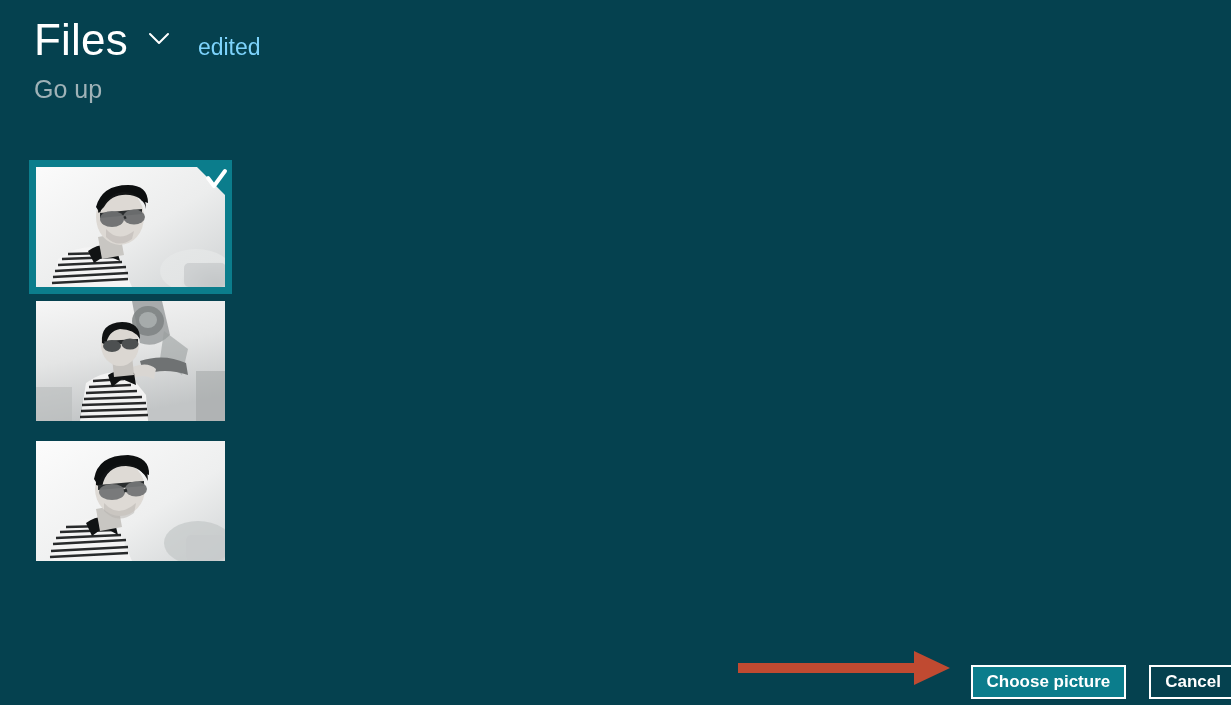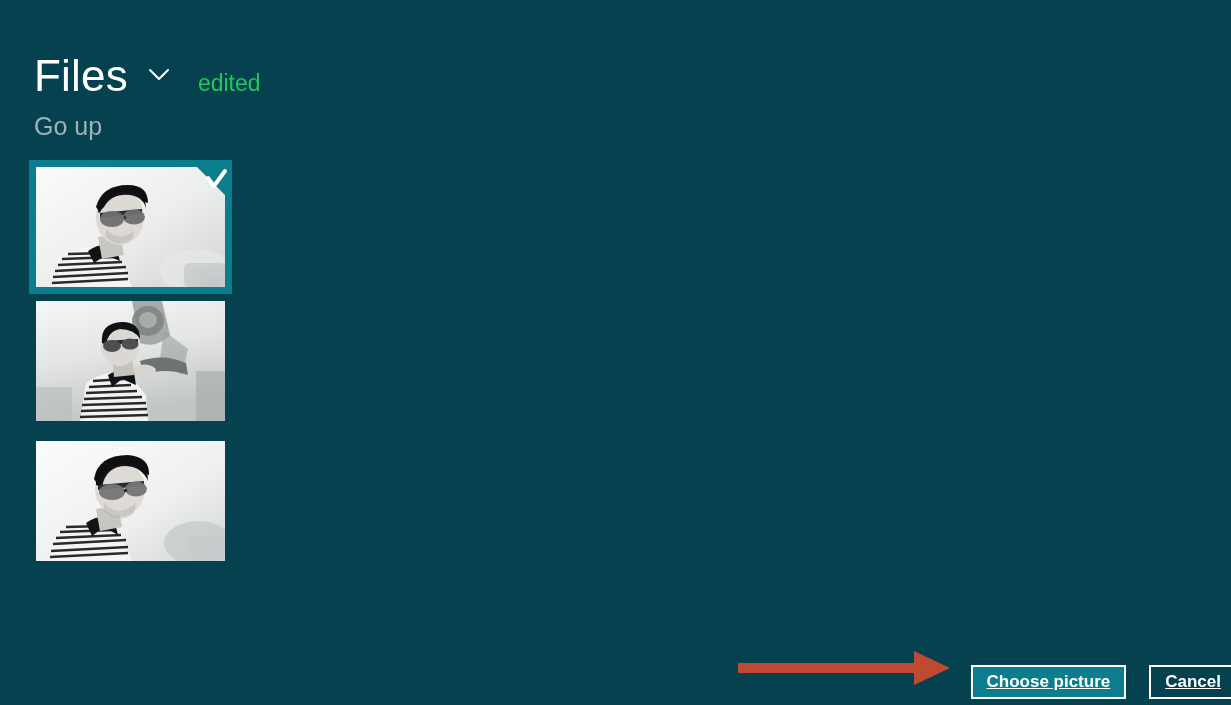--- a/index.html
+++ b/index.html
@@ -24,21 +24,20 @@
     top: 0;
     width: 100%;
     padding: 0;
   }
   .title-row {
     display: flex;
     align-items: baseline;
     padding: 18px 0 0 34px;
     height: 62px;
     box-sizing: border-box;
-    margin-top: 36px;
   }
   .app-title {
     font-size: 44px;
     font-weight: 300;
     color: #ffffff;
     line-height: 1;
     letter-spacing: 0.2px;
   }
   .title-chevron {
     margin-left: 18px;
@@ -48,27 +47,27 @@
     position: relative;
     top: -4px;
     flex: 0 0 auto;
   }
   .title-chevron svg { display: block; }
 
   .breadcrumb-crumb {
     margin-left: 26px;
     font-size: 23px;
     font-weight: 300;
-    color: #22c55e;
+    color: #7dd3fc;
     line-height: 1;
   }
 
   .cmd-row {
     display: flex;
-    align-items: center;
+    align-items: flex-end;
     padding: 16px 0 0 34px;
     height: 40px;
     box-sizing: border-box;
   }
   .cmd-item {
     font-size: 25px;
     font-weight: 300;
     color: #9fb2b7;
     line-height: 1;
     display: flex;
@@ -145,21 +144,20 @@
     color: #ffffff;
     border: 2px solid #ffffff;
     background: transparent;
     height: 34px;
     padding: 0 14px;
     line-height: 30px;
     box-sizing: border-box;
     cursor: pointer;
     white-space: nowrap;
     text-align: center;
-    text-decoration: underline;
   }
   .btn.primary {
     background: #0b7d8c;
     margin-right: 23px;
   }
   .btn.secondary {
     margin-right: -6px;
   }
 
   

